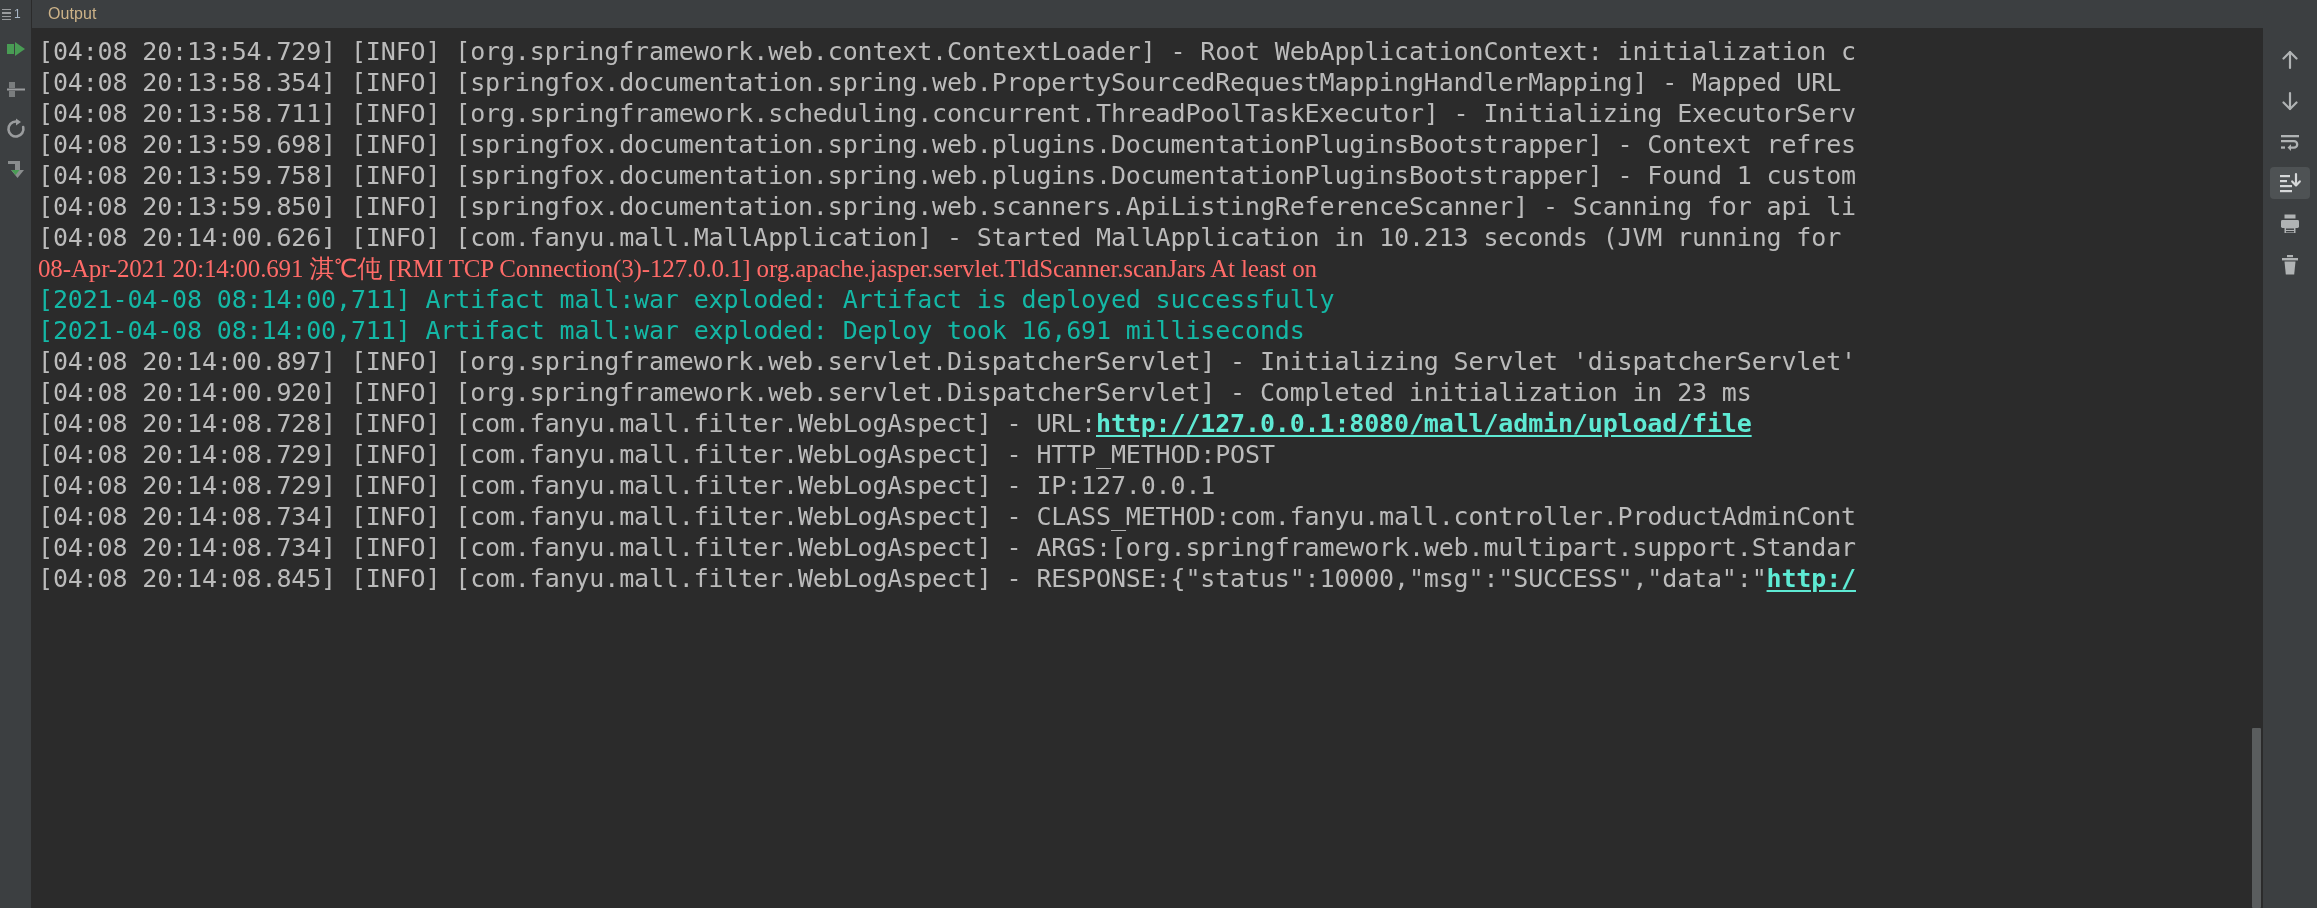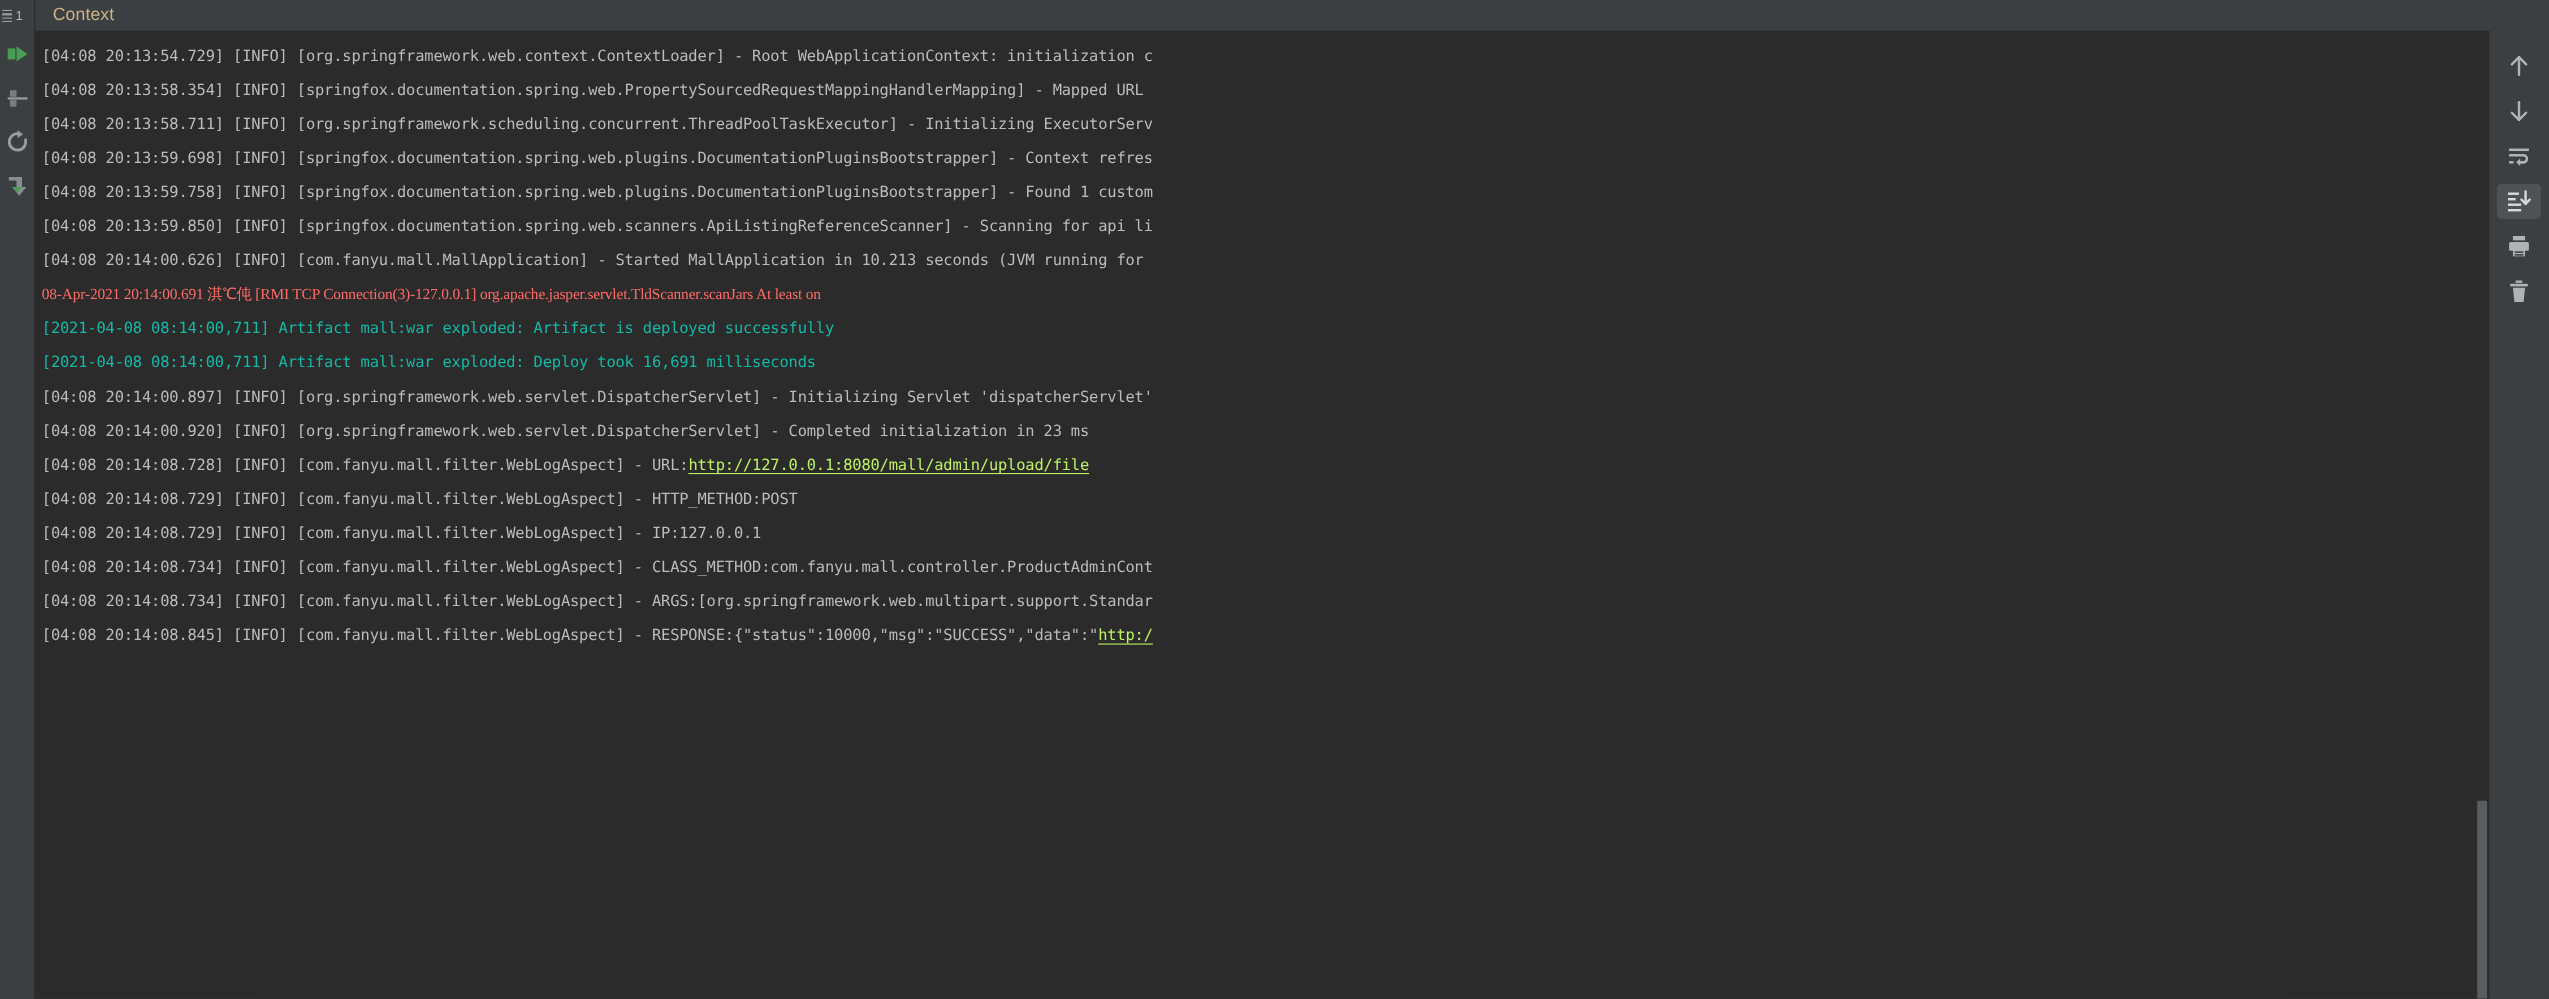--- a/index.html
+++ b/index.html
@@ -113,33 +113,34 @@
   .console {
     position: absolute;
     inset: 0;
     padding: 8px 0 0 6px;
     box-sizing: border-box;
     overflow: hidden;
     white-space: pre;
   }
   .line {
     font-family: "DejaVu Sans Mono", monospace;
-    font-size: 14px;
+    font-size: 25px;
     line-height: 31px;
     color: #bbbbbb;
     white-space: pre;
     letter-spacing: -0.15px;
   }
   .line.err   { color: #ff6b68; font-family: Liberation Serif, serif; }
   .line.sys   { color: #14b8a6; }
   .line a.lnk,
   .lnk {
-    color: #bef264;
+    color: #5eead4;
     text-decoration: underline;
     text-underline-offset: 3px;
+    font-weight: bold;
   }
 
   
   .vscroll {
     position: absolute;
     right: 0;
     width: 11px;
     background: transparent;
     z-index: 5;
   }
@@ -193,21 +194,21 @@
     <div class="tabstrip-gutter">
       <span class="gutter-mini-icon">
         <i></i>
           <i></i>
           <i></i>
           <i></i>
       </span>
       <span class="gutter-num">1</span>
     </div>
     <div class="tab-active">
-      <span>Context</span>
+      <span>Output</span>
     </div>
   </div>
 
   <div class="bodyrow">
 
     <div class="left-gutter">
 
       <div class="gicon" title="Rerun">
         <svg width="22" height="22" viewBox="0 0 22 22">
           <rect x="2" y="6" width="7" height="10" fill="#499c54"></rect>

